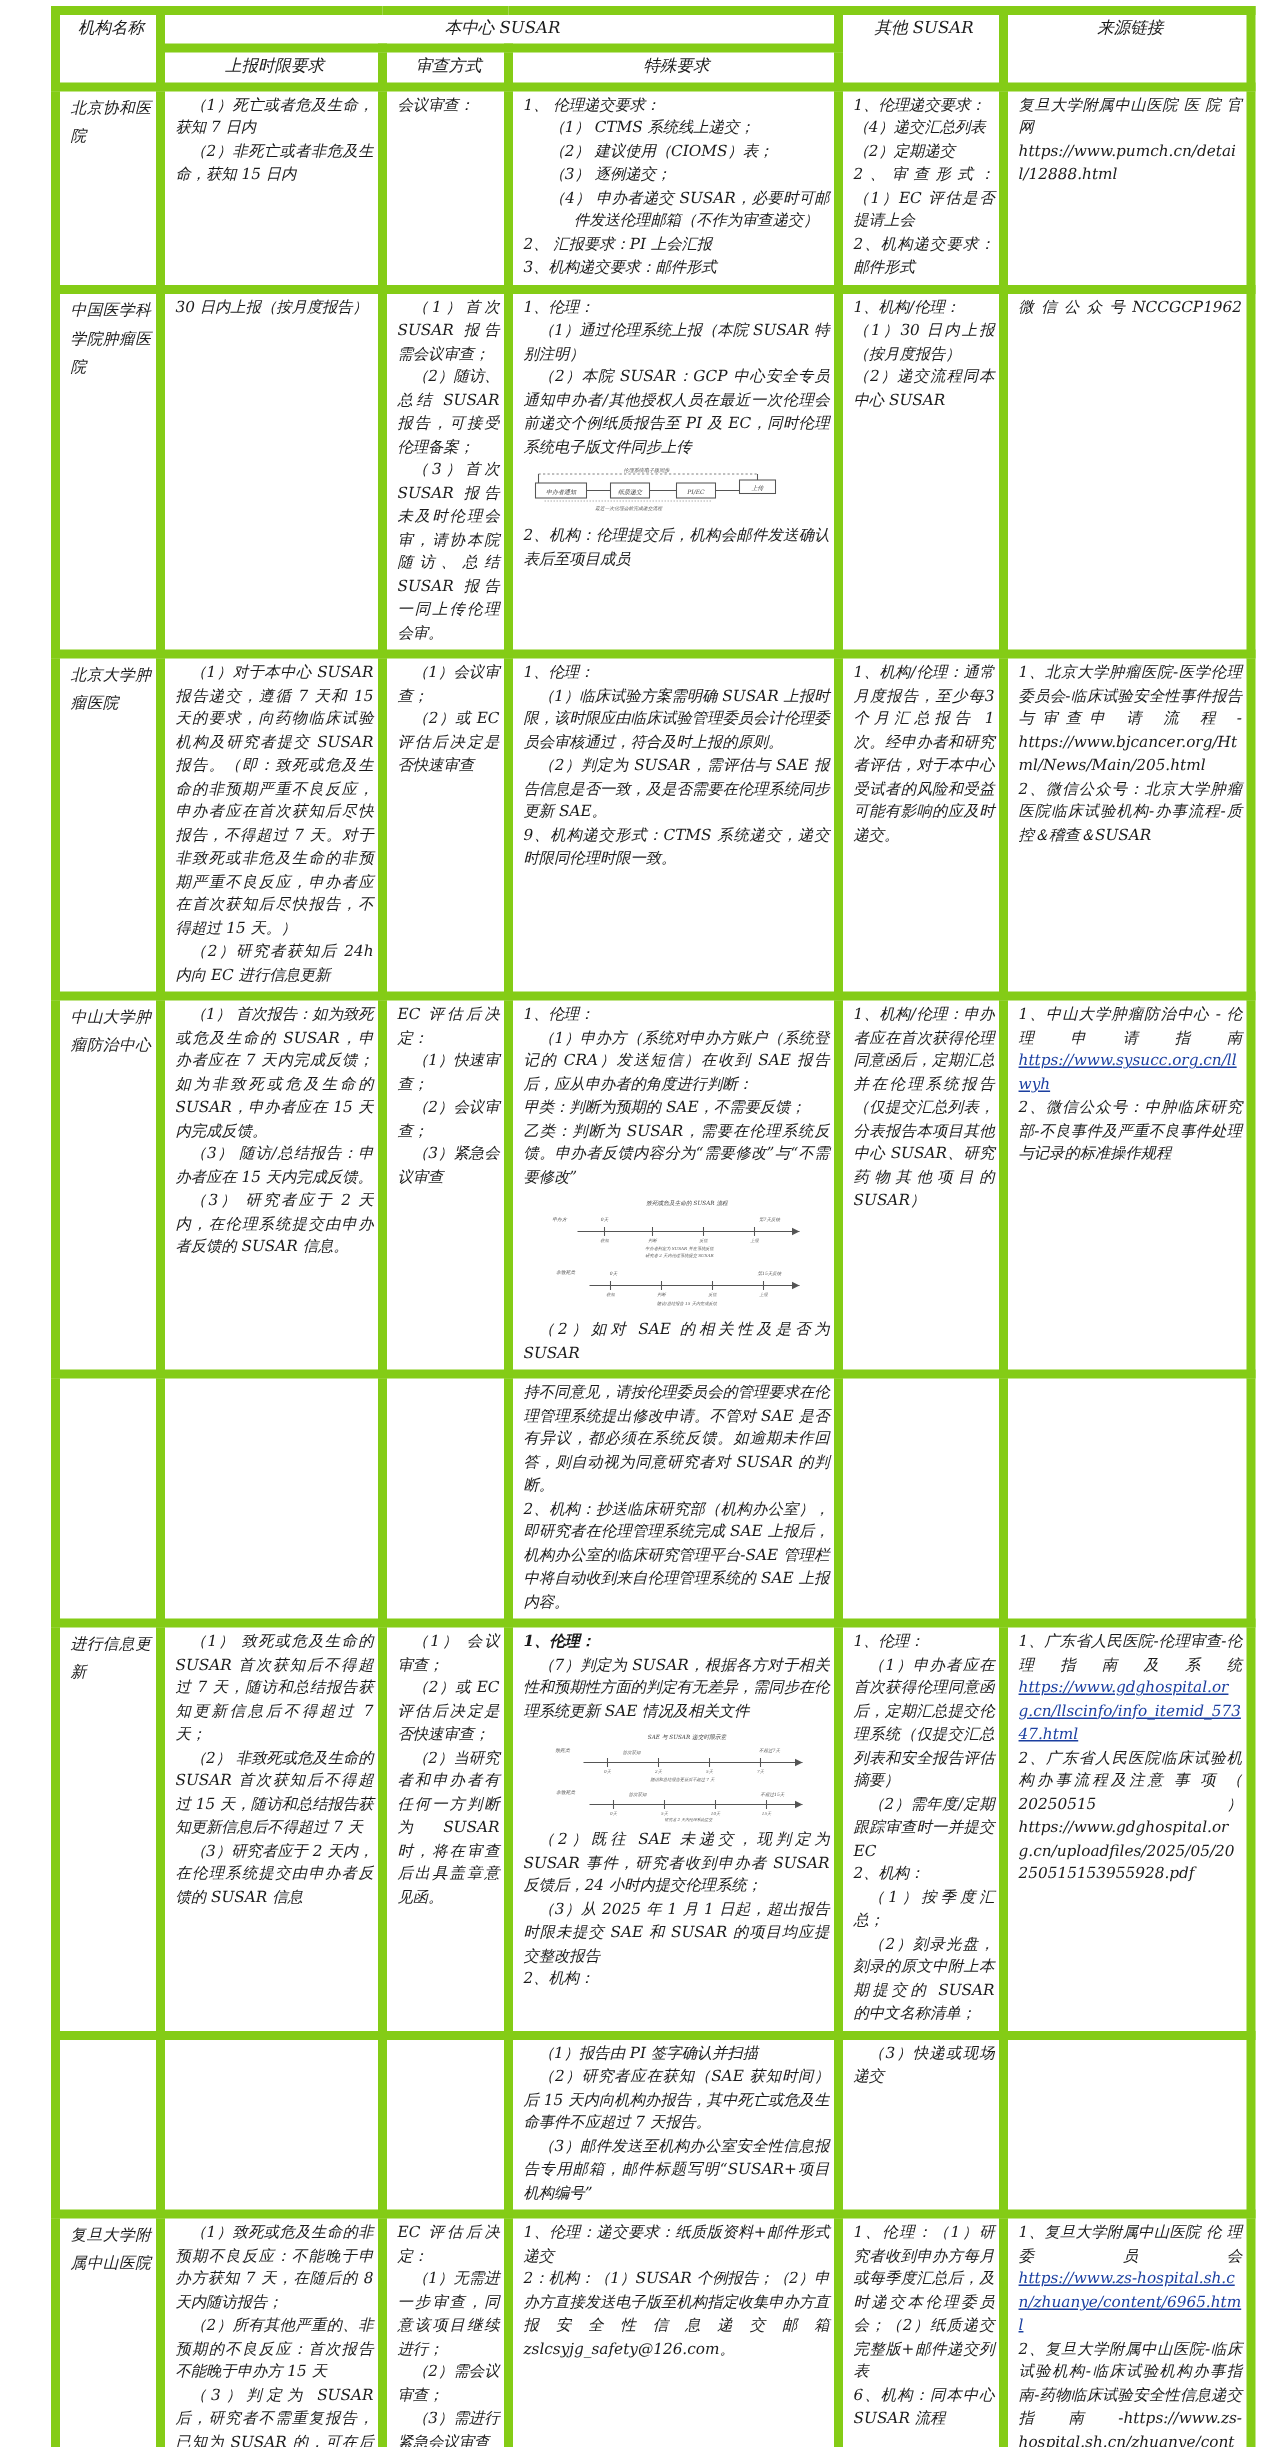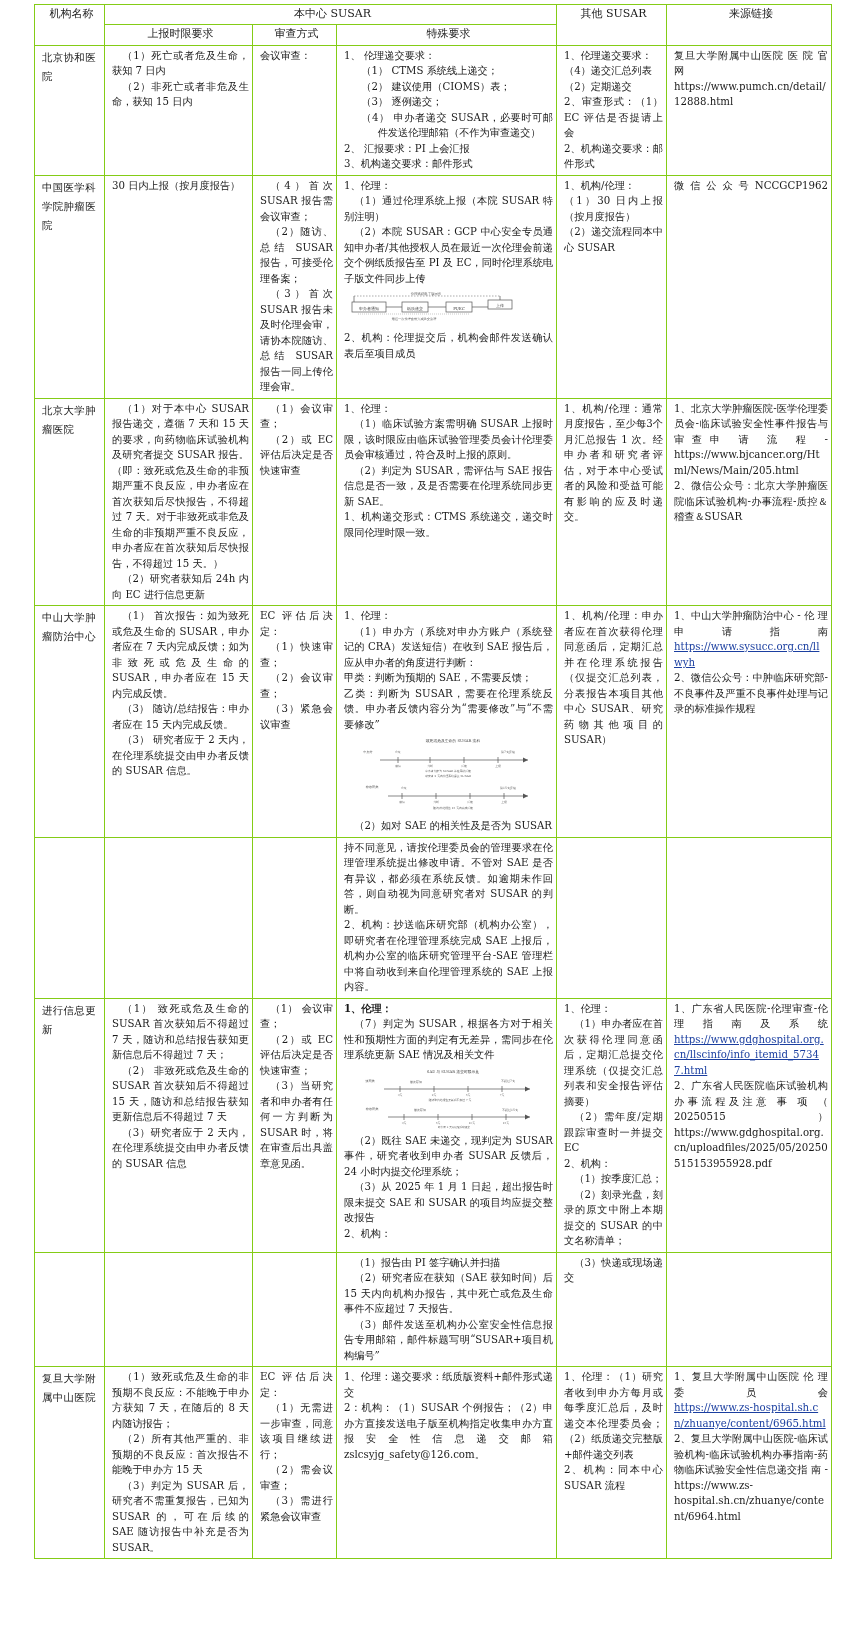--- a/index.html
+++ b/index.html
@@ -21,26 +21,27 @@
     padding: 4px 8px 6px 34px;
   }
   table.susar {
     border-collapse: collapse;
     width: 797px;
     table-layout: fixed;
     font-size: 10.2px;
     line-height: 1.52;
   }
   table.susar th, table.susar td {
-    border: 1px solid #84cc16;
+    border: 6px solid #84cc16;
     vertical-align: top;
     padding: 2px 3px 3px 7px;
     font-weight: normal;
     word-break: break-word;
     overflow-wrap: anywhere;
+    font-style: italic;
   }
   thead th {
     text-align: center;
     vertical-align: middle;
     font-size: 11px;
     font-weight: bold;
     padding: 5px 2px;
     line-height: 1.3;
   }
   
@@ -152,21 +153,21 @@
       <p class="para plain-url">https://www.pumch.cn/detail/12888.html</p>
     </td>
   </tr>
 
   <tr>
     <td class="org">中国医学科学院肿瘤医院</td>
     <td>
       <p class="para">30 日内上报（按月度报告）</p>
     </td>
     <td>
-      <p class="para ind">（4）首次 SUSAR 报告需会议审查；</p>
+      <p class="para ind">（1）首次 SUSAR 报告需会议审查；</p>
       <p class="para ind">（2）随访、总结 SUSAR 报告，可接受伦理备案；</p>
       <p class="para ind">（3）首次 SUSAR 报告未及时伦理会审，请协本院随访、总结 SUSAR 报告一同上传伦理会审。</p>
     </td>
     <td>
       <p class="para">1、伦理：</p>
       <p class="para ind">（1）通过伦理系统上报（本院 SUSAR 特别注明）</p>
       <p class="para ind">（2）本院 SUSAR：GCP 中心安全专员通知申办者/其他授权人员在最近一次伦理会前递交个例纸质报告至 PI 及 EC，同时伦理系统电子版文件同步上传</p>
       <div class="diagram">
         <svg viewBox="0 0 180 36" width="180" height="36" aria-hidden="true">
           <rect x="2" y="12" width="34" height="10" fill="none" stroke="#555" stroke-width="0.7"></rect>
@@ -207,21 +208,21 @@
       <p class="para ind">（2）研究者获知后 24h 内向 EC 进行信息更新</p>
     </td>
     <td>
       <p class="para ind">（1）会议审查；</p>
       <p class="para ind">（2）或 EC 评估后决定是否快速审查</p>
     </td>
     <td>
       <p class="para">1、伦理：</p>
       <p class="para ind">（1）临床试验方案需明确 SUSAR 上报时限，该时限应由临床试验管理委员会计伦理委员会审核通过，符合及时上报的原则。</p>
       <p class="para ind">（2）判定为 SUSAR，需评估与 SAE 报告信息是否一致，及是否需要在伦理系统同步更新 SAE。</p>
-      <p class="para">1、机构递交形式：CTMS 系统递交，递交时限同伦理时限一致。</p>
+      <p class="para">9、机构递交形式：CTMS 系统递交，递交时限同伦理时限一致。</p>
     </td>
     <td>
       <p class="para">1、机构/伦理：通常月度报告，至少每3个月汇总报告 1 次。经申办者和研究者评估，对于本中心受试者的风险和受益可能有影响的应及时递交。</p>
     </td>
     <td>
       <p class="para justify-spread">1、北京大学肿瘤医院-医学伦理委员会-临床试验安全性事件报告与审查申 请 流 程 -</p>
       <p class="para plain-url">https://www.bjcancer.org/Html/News/Main/205.html</p>
       <p class="para">2、微信公众号：北京大学肿瘤医院临床试验机构-办事流程-质控＆稽查＆SUSAR</p>
     </td>
   </tr>
@@ -305,21 +306,21 @@
   <tr>
     <td class="org">进行信息更新</td>
     <td>
       <p class="para ind">（1） 致死或危及生命的 SUSAR 首次获知后不得超过 7 天，随访和总结报告获知更新信息后不得超过 7 天；</p>
       <p class="para ind">（2） 非致死或危及生命的 SUSAR 首次获知后不得超过 15 天，随访和总结报告获知更新信息后不得超过 7 天</p>
       <p class="para ind">（3）研究者应于 2 天内，在伦理系统提交由申办者反馈的 SUSAR 信息</p>
     </td>
     <td>
       <p class="para ind">（1） 会议审查；</p>
       <p class="para ind">（2）或 EC 评估后决定是否快速审查；</p>
-      <p class="para ind">（3）当研究者和申办者有任何一方判断为 SUSAR 时，将在审查后出具盖章意见函。</p>
+      <p class="para ind">（2）当研究者和申办者有任何一方判断为 SUSAR 时，将在审查后出具盖章意见函。</p>
     </td>
     <td>
       <p class="para lbl-b">1、伦理：</p>
       <p class="para ind">（7）判定为 SUSAR，根据各方对于相关性和预期性方面的判定有无差异，需同步在伦理系统更新 SAE 情况及相关文件</p>
       <div class="diagram wide">
         <svg viewBox="0 0 190 62" width="190" height="62" aria-hidden="true">
           <text x="95" y="6" font-size="3.8" text-anchor="middle" fill="#444">SAE 与 SUSAR 递交时限示意</text>
           <text x="12" y="15" font-size="3.2" text-anchor="middle" fill="#555">致死类</text>
           <line x1="26" y1="22" x2="172" y2="22" stroke="#555" stroke-width="0.7"></line>
           <polygon points="172,22 167,19.5 167,24.5" fill="#555"></polygon>
@@ -397,21 +398,21 @@
       <p class="para ind">（1）无需进一步审查，同意该项目继续进行；</p>
       <p class="para ind">（2）需会议审查；</p>
       <p class="para ind">（3）需进行紧急会议审查</p>
     </td>
     <td>
       <p class="para">1、伦理：递交要求：纸质版资料+邮件形式递交</p>
       <p class="para">2：机构：（1）SUSAR 个例报告；（2）申办方直接发送电子版至机构指定收集申办方直报安全性信息递交邮箱 zslcsyjg_safety@126.com。</p>
     </td>
     <td>
       <p class="para">1、伦理：（1）研究者收到申办方每月或每季度汇总后，及时递交本伦理委员会；（2）纸质递交完整版+邮件递交列表</p>
-      <p class="para">2、机构：同本中心 SUSAR 流程</p>
+      <p class="para">6、机构：同本中心 SUSAR 流程</p>
     </td>
     <td>
       <p class="para justify-spread">1、复旦大学附属中山医院 伦 理 委 员 会</p>
       <p class="para lnk">https://www.zs-hospital.sh.cn/zhuanye/content/6965.html</p>
       <p class="para">2、复旦大学附属中山医院-临床试验机构-临床试验机构办事指南-药物临床试验安全性信息递交指 南 -https://www.zs-hospital.sh.cn/zhuanye/content/6964.html</p>
     </td>
   </tr>
 
   </tbody>
 </table>

